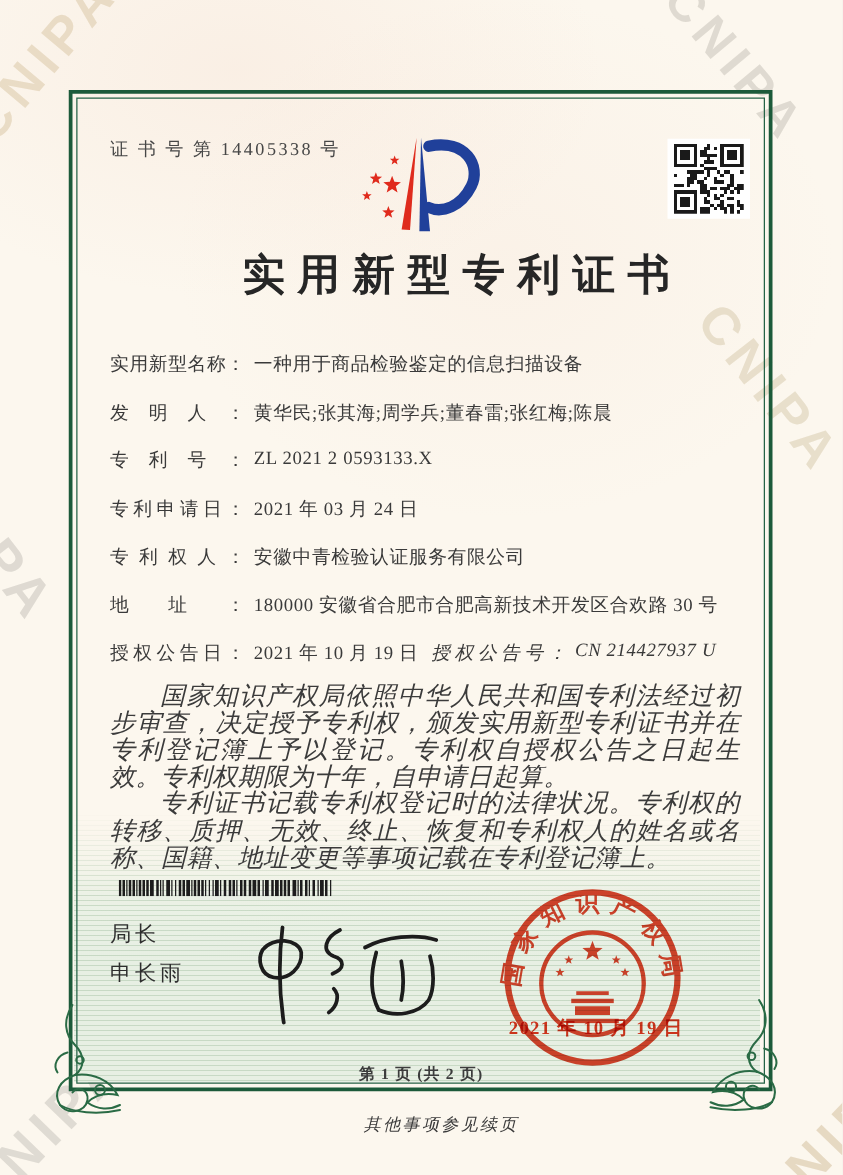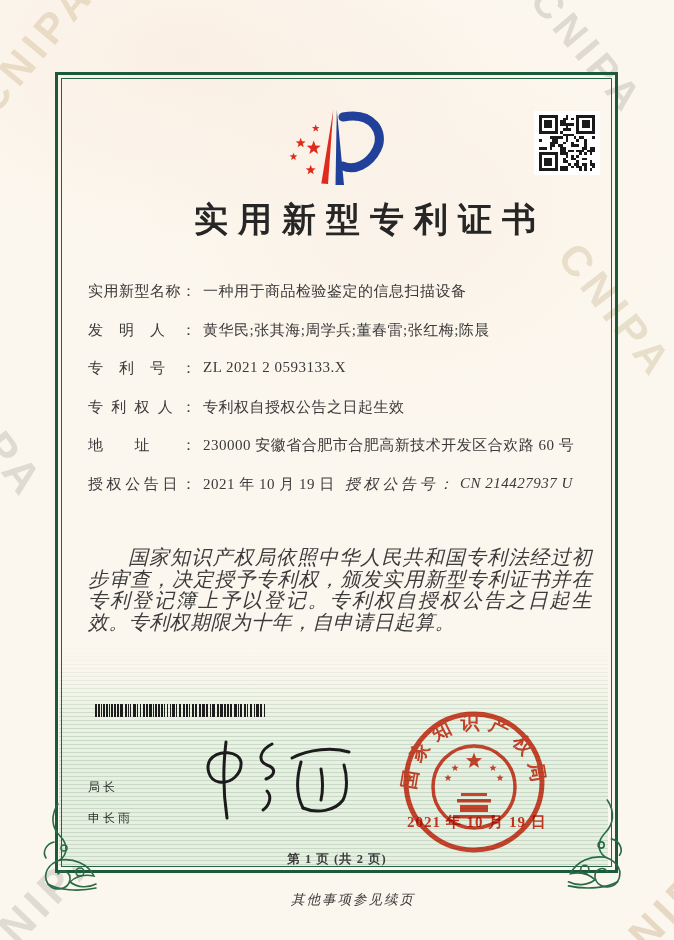--- a/index.html
+++ b/index.html
@@ -29,21 +29,21 @@
       color:#262626;letter-spacing:10px;text-indent:10px;padding-left:28px;}
   .fields{position:absolute;left:88px;top:282px;width:516px;font-size:15px;color:#3a3a3a;}
   .frow{position:relative;height:21px;margin-bottom:17.5px;white-space:nowrap;}
   .flabel{display:inline-block;width:108px;text-align:justify;text-align-last:justify;vertical-align:top;}
   .fvalue{margin-left:7px;letter-spacing:.5px;}
   .pair2{position:absolute;left:257px;top:0;font-style:italic;}
   .bodytext{position:absolute;left:88px;top:547px;width:504px;font-size:20px;line-height:21.6px;
       color:#3b3b3b;text-align:justify;font-style:italic;}
   .bodytext p{margin:0;text-indent:2em;letter-spacing:.4px;}
   .barcode{position:absolute;left:95px;top:704px;}
-  .director{position:absolute;left:88px;top:772px;font-size:12px;color:#2e2e2e;line-height:31px;letter-spacing:3px;}
+  .director{position:absolute;left:88px;top:734px;font-size:17px;color:#2e2e2e;line-height:31px;letter-spacing:3px;font-family:Liberation Mono, monospace;}
   .sig{position:absolute;left:196px;top:736px;}
   .seal{position:absolute;left:399px;top:707px;mix-blend-mode:multiply;opacity:.95;}
   .sealdate{position:absolute;left:407px;top:813px;font-size:15px;color:#e0371f;letter-spacing:1px;
       font-weight:bold;mix-blend-mode:multiply;}
   .pageinfo{position:absolute;left:0;top:851px;width:674px;text-align:center;font-size:12.5px;color:#3c3c3c;letter-spacing:1px;font-weight:bold;}
   .contnote{position:absolute;left:0;top:891px;width:674px;text-align:center;font-size:13.5px;color:#3a3a3a;
       letter-spacing:2px;font-style:italic;padding-left:16px;}
   .flourish{position:absolute;}
 </style>
 </head>
@@ -79,20 +79,21 @@
       <path d="M26,58 C14,62 8,72 14,82 C20,90 34,88 36,78 C37,70 28,66 24,72"></path>
       <path d="M26,58 C40,56 54,62 60,74 C50,72 42,74 36,80"></path>
       <path d="M14,82 C24,88 44,90 62,86"></path>
       <path d="M20,40 C12,42 8,50 12,56"></path>
       <circle cx="30" cy="46" r="3"></circle>
       <circle cx="46" cy="70" r="4"></circle>
       <path d="M36,80 C44,86 54,86 62,82"></path>
     </g>
   </svg>
 
+  <div class="certno">证 书 号 第 14405338 号</div>
 
   <svg class="logo" width="105" height="90" viewBox="0 0 105 90">
     <polygon class="star" fill="#e02a1c" points="27.7,20.3 28.687479223851355,22.94085144945009 31.504226065180614,23.06393202250021 29.297774947375856,24.81914855054991 30.051141009169893,27.53606797749979 27.7,25.98 25.348858990830106,27.53606797749979 26.102225052624142,24.81914855054991 23.895773934819385,23.06393202250021 26.712520776148644,22.94085144945009"></polygon>
     <polygon class="star" fill="#e02a1c" points="12.7,33.8 13.983722991006761,37.233106884285114 17.645493884734798,37.39311162925027 14.777107431588615,39.67489311571489 15.75648331192086,43.20688837074972 12.7,41.184 9.643516688079139,43.20688837074972 10.622892568411384,39.67489311571489 7.7545061152652,37.39311162925027 11.416277008993237,37.233106884285114"></polygon>
     <polygon class="star" fill="#e02a1c" points="5.5,48.7 6.487479223851355,51.34085144945009 9.304226065180615,51.46393202250022 7.097774947375858,53.21914855054992 7.8511410091698925,55.93606797749979 5.5,54.38 3.148858990830108,55.93606797749979 3.902225052624142,53.21914855054992 1.6957739348193854,51.46393202250022 4.512520776148645,51.34085144945009"></polygon>
     <polygon class="star" fill="#e02a1c" points="25.7,36.6 27.526836564125006,41.485575181482666 32.73781822058414,41.71327424162539 28.655883652645336,44.96042481851734 30.0496108669643,49.98672575837461 25.7,47.108 21.350389133035698,49.98672575837461 22.744116347354662,44.96042481851734 18.66218177941586,41.71327424162539 23.873163435874993,41.485575181482666"></polygon>
     <polygon class="star" fill="#e02a1c" points="22.7,60.8 23.98372299100676,64.23310688428512 27.645493884734798,64.39311162925027 24.777107431588615,66.67489311571488 25.75648331192086,70.20688837074972 22.7,68.184 19.64351668807914,70.20688837074972 20.622892568411384,66.67489311571488 17.7545061152652,64.39311162925027 21.416277008993237,64.23310688428512"></polygon>
     <polygon points="45.3,6 33.3,79.5 40,80" fill="#df2b1d"></polygon>
     <polygon points="48.8,6 47.5,81 56,81" fill="#20409a"></polygon>
     <path d="M55,13 C85,7 97,29 89,45 C81,61 66,67 55,62" fill="none" stroke="#20409a" stroke-width="9" stroke-linecap="round"></path>
@@ -233,35 +234,39 @@
     <div class="frow">
       <span class="flabel">实用新型名称：</span><span class="fvalue">一种用于商品检验鉴定的信息扫描设备</span>
     </div>
     <div class="frow">
       <span class="flabel">发明人：</span><span class="fvalue">黄华民;张其海;周学兵;董春雷;张红梅;陈晨</span>
     </div>
     <div class="frow">
       <span class="flabel">专利号：</span><span class="fvalue">ZL 2021 2 0593133.X</span>
     </div>
     <div class="frow">
-      <span class="flabel">专利权人：</span><span class="fvalue">专利权自授权公告之日起生效</span>
-    </div>
-    <div class="frow">
-      <span class="flabel">地址：</span><span class="fvalue">230000 安徽省合肥市合肥高新技术开发区合欢路 60 号</span>
+      <span class="flabel">专利申请日：</span><span class="fvalue">2021 年 03 月 24 日</span>
+    </div>
+    <div class="frow">
+      <span class="flabel">专利权人：</span><span class="fvalue">安徽中青检验认证服务有限公司</span>
+    </div>
+    <div class="frow">
+      <span class="flabel">地址：</span><span class="fvalue">180000 安徽省合肥市合肥高新技术开发区合欢路 30 号</span>
     </div>
     <div class="frow">
       <span class="flabel">授权公告日：</span><span class="fvalue">2021 年 10 月 19 日</span>
       <span class="pair2">
         <span class="flabel">授权公告号：</span><span class="fvalue">CN 214427937 U</span>
       </span>
     </div>
   </div>
 
   <div class="bodytext">
     <p>国家知识产权局依照中华人民共和国专利法经过初步审查，决定授予专利权，颁发实用新型专利证书并在专利登记簿上予以登记。专利权自授权公告之日起生效。专利权期限为十年，自申请日起算。</p>
+    <p>专利证书记载专利权登记时的法律状况。专利权的转移、质押、无效、终止、恢复和专利权人的姓名或名称、国籍、地址变更等事项记载在专利登记簿上。</p>
   </div>
 
   <svg class="barcode" id="barcode-svg" width="172" height="13">
       <rect x="0" y="0" width="2" height="13" fill="#1d1d1d"></rect>
       <rect x="3" y="0" width="2" height="13" fill="#1d1d1d"></rect>
       <rect x="6" y="0" width="1" height="13" fill="#1d1d1d"></rect>
       <rect x="8" y="0" width="2" height="13" fill="#1d1d1d"></rect>
       <rect x="11" y="0" width="2" height="13" fill="#1d1d1d"></rect>
       <rect x="14" y="0" width="1" height="13" fill="#1d1d1d"></rect>
       <rect x="16" y="0" width="2" height="13" fill="#1d1d1d"></rect>

